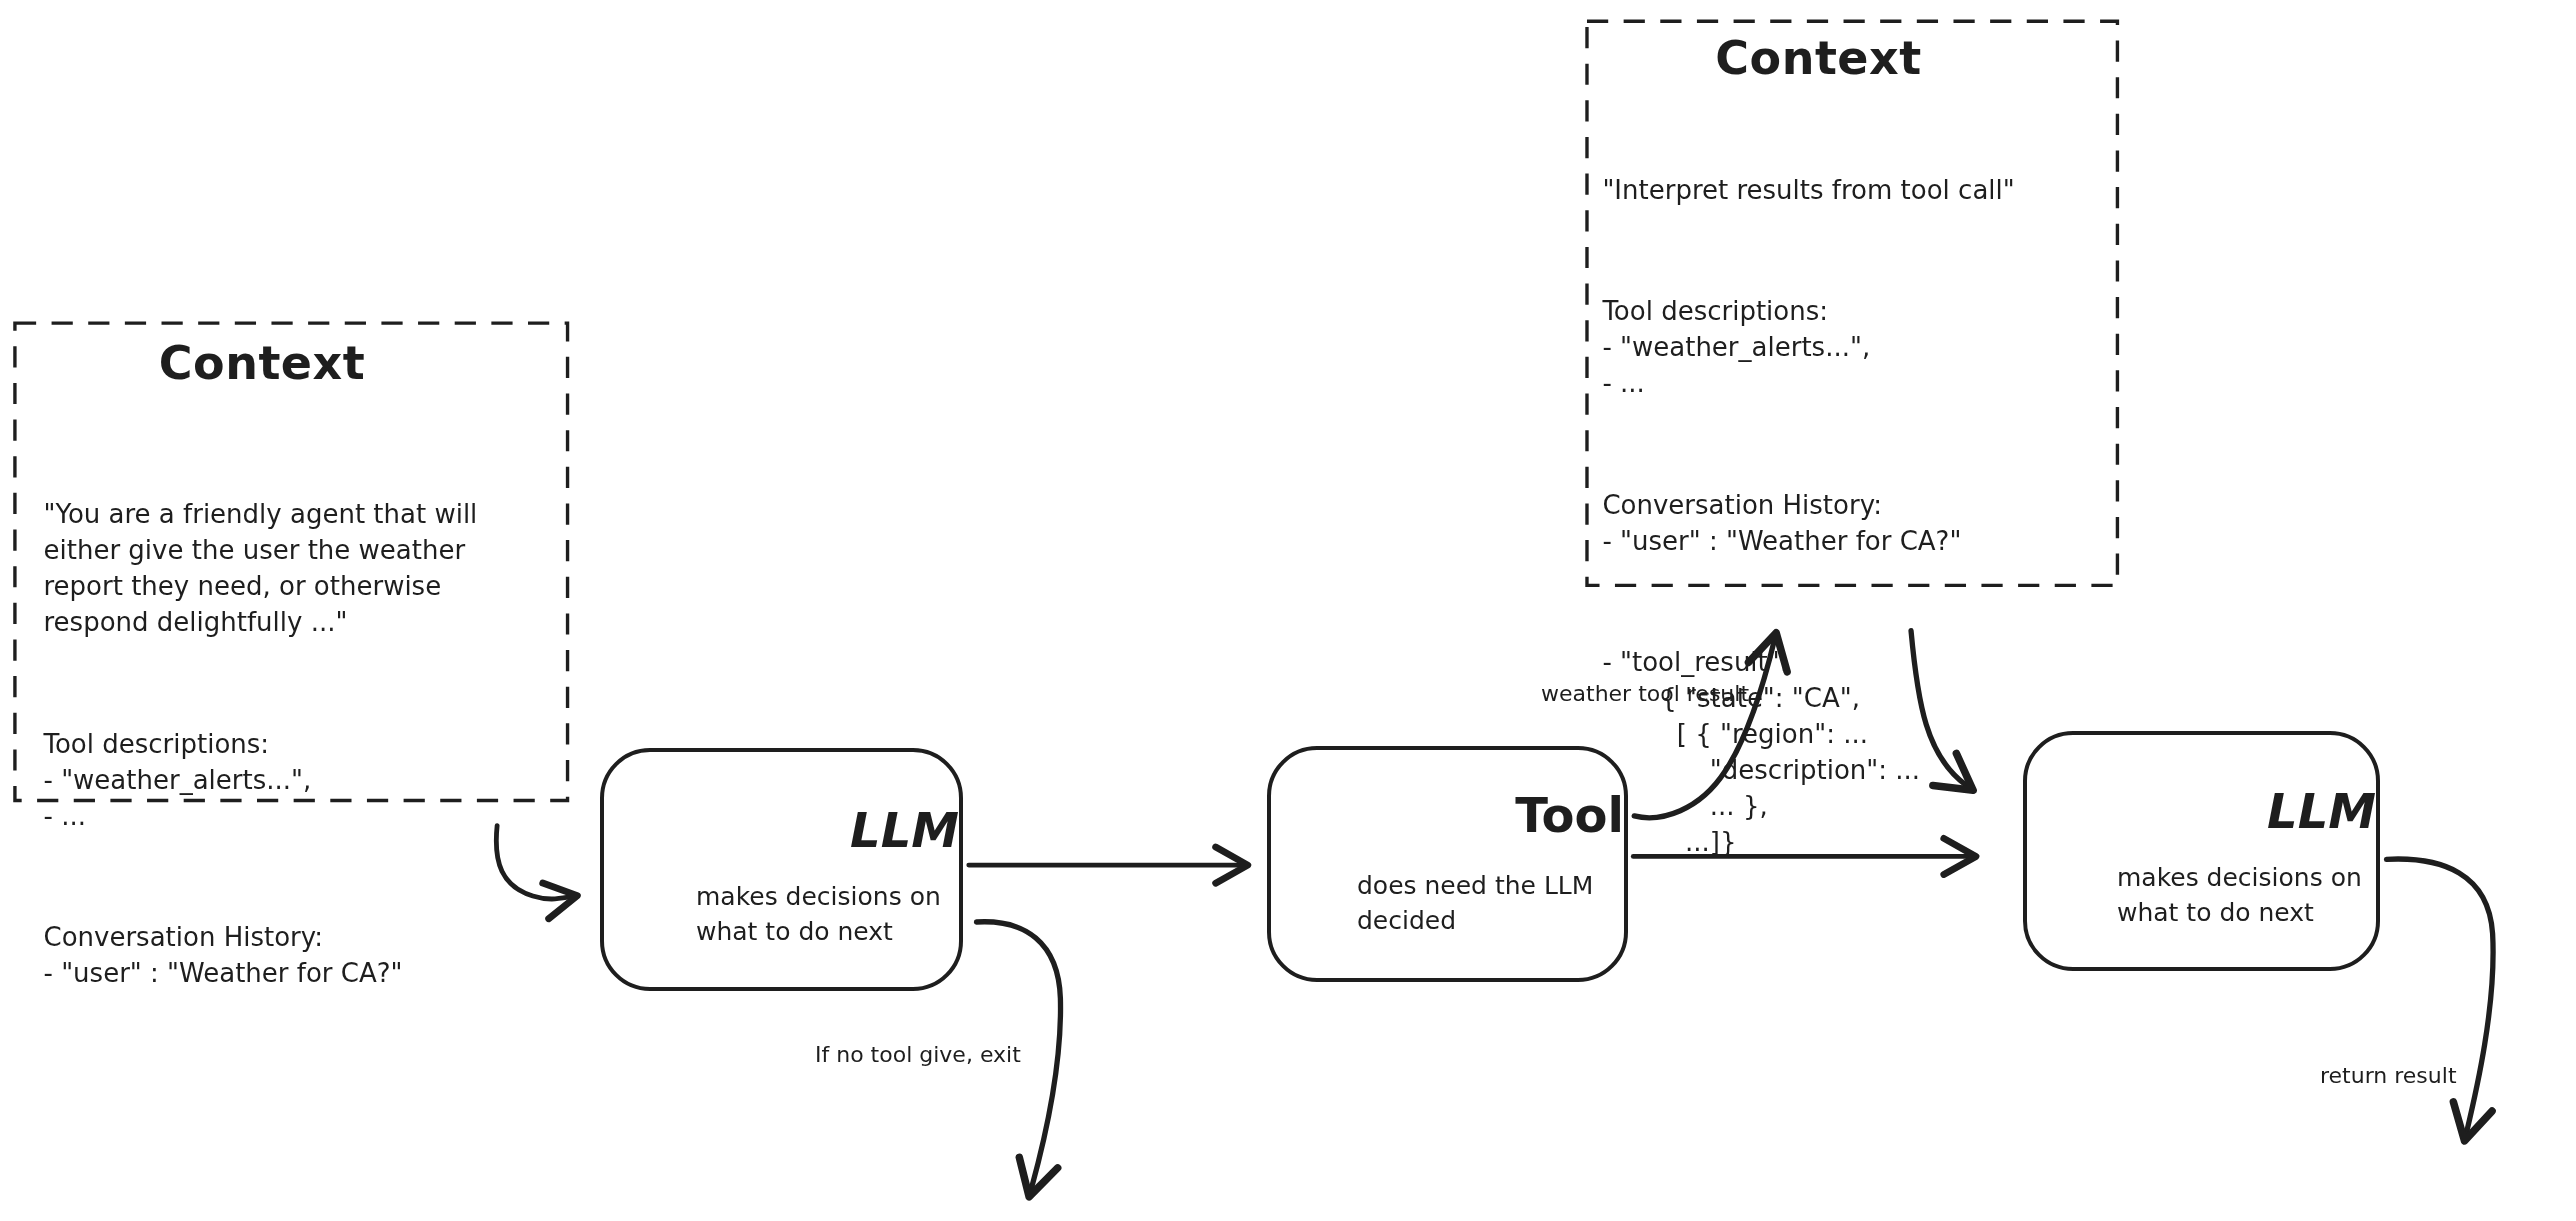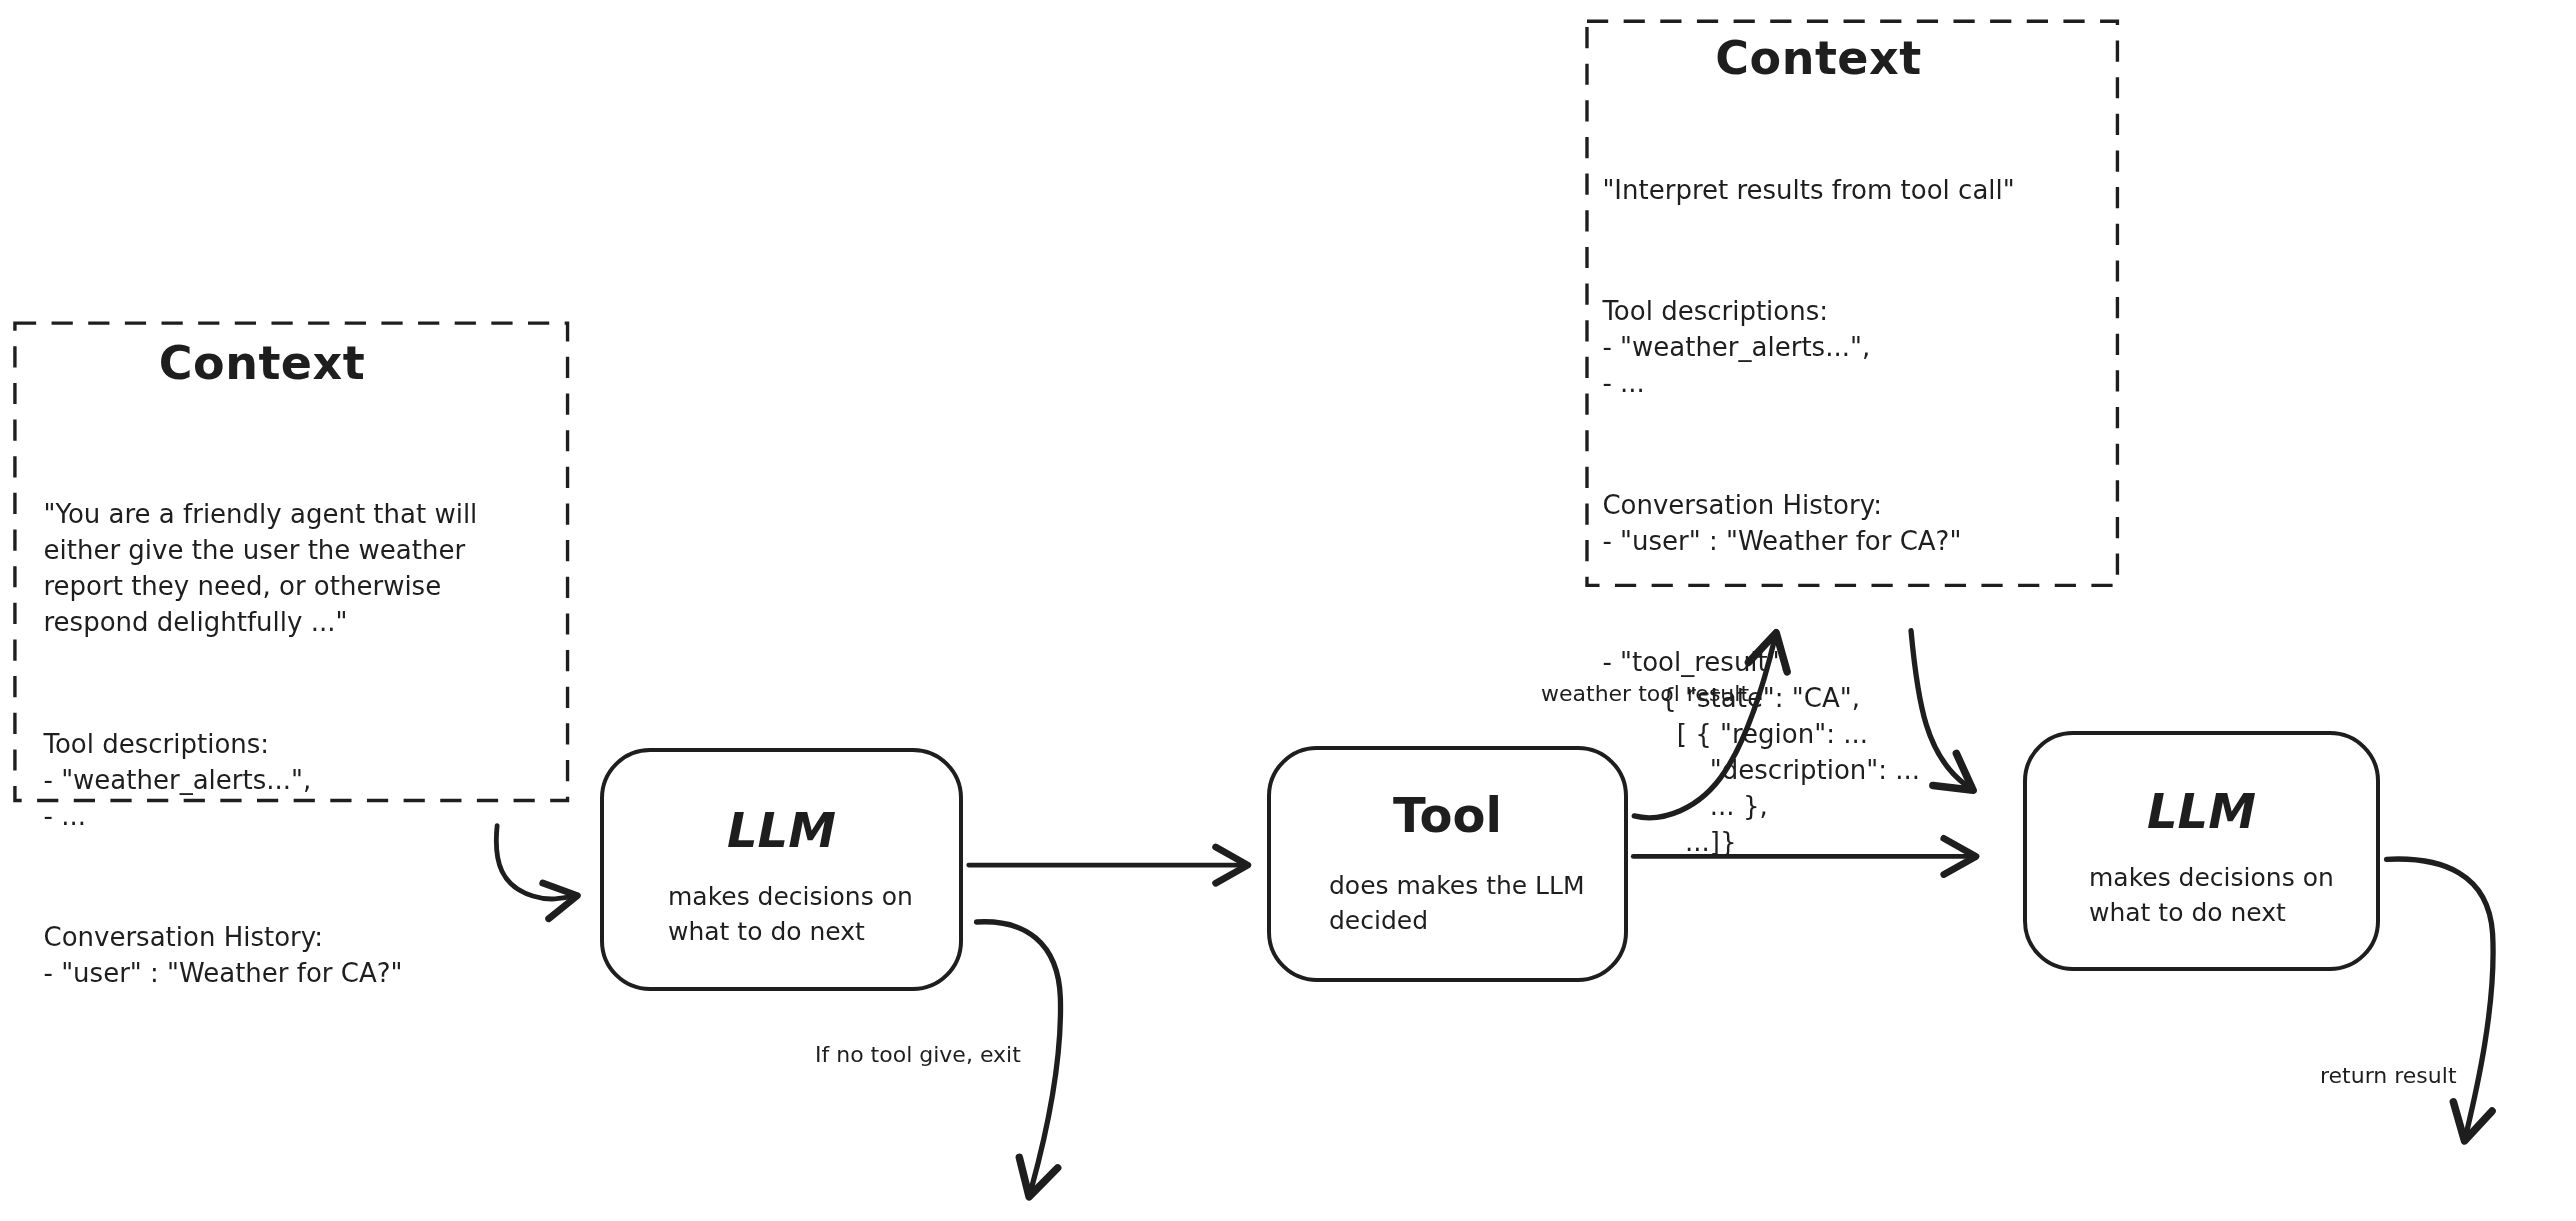--- a/index.html
+++ b/index.html
@@ -29,21 +29,22 @@
 
   
   .node {
     position: absolute;
     box-sizing: border-box;
     border: 4.8px solid #1e1e1e;
     border-radius: 50px;
     background: #ffffff;
     display: flex;
     flex-direction: column;
-    align-items: center;
+    align-items: flex-end;
+    padding-left: 28px;
   }
   .node-title { font-size: 48px; font-weight: 600; white-space: pre; }
   .node-title.italic { font-style: italic; }
   .node-sub {
     align-self: flex-start;
     white-space: pre;
     font-size: 25px;
     line-height: 35px;
   }
 
@@ -132,21 +133,21 @@
   </div>
 
   <div class="node" id="node-llm-1">
     <div class="node-title italic">LLM</div>
     <div class="node-sub">makes decisions on
 what to do next</div>
   </div>
 
   <div class="node" id="node-tool">
     <div class="node-title">Tool</div>
-    <div class="node-sub">does makes the LLM
+    <div class="node-sub">does need the LLM
 decided</div>
   </div>
 
   <div class="node" id="node-llm-2">
     <div class="node-title italic">LLM</div>
     <div class="node-sub">makes decisions on
 what to do next</div>
   </div>
 
   <div class="edge-label" id="label-append">weather tool result</div>

